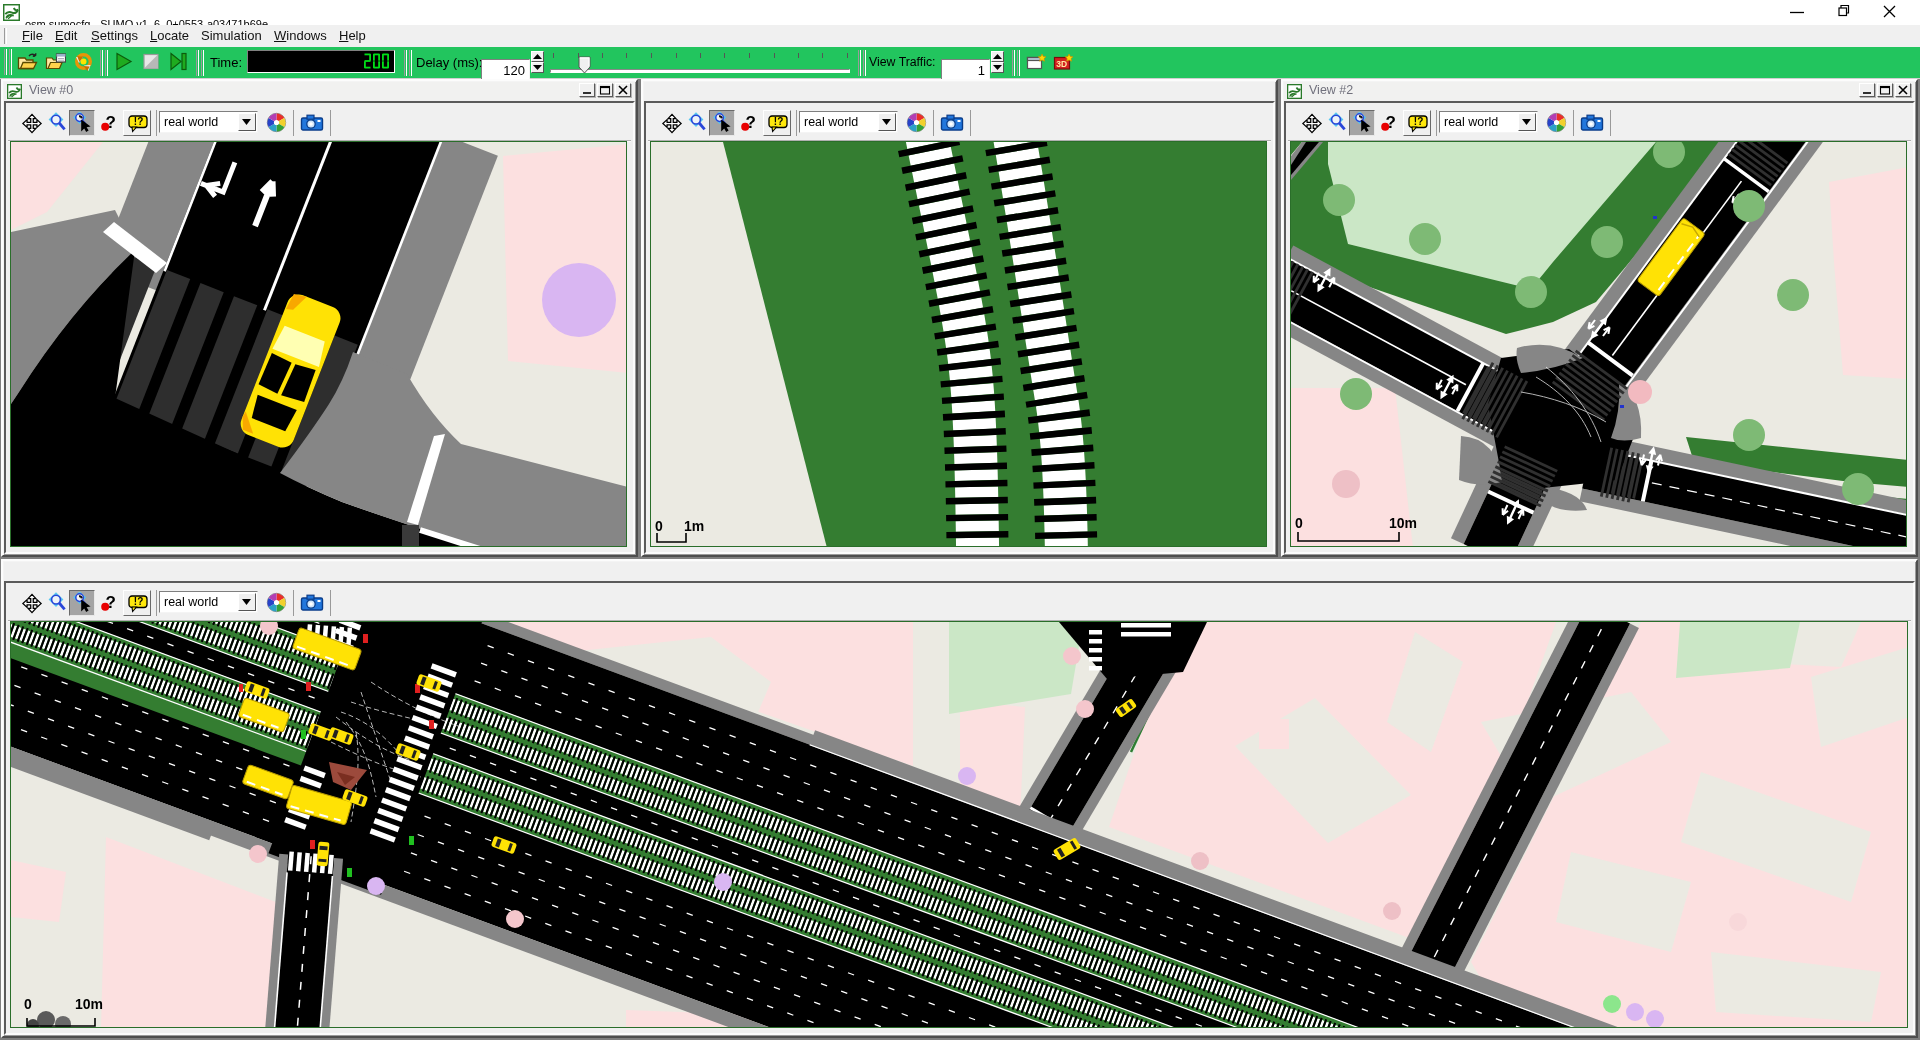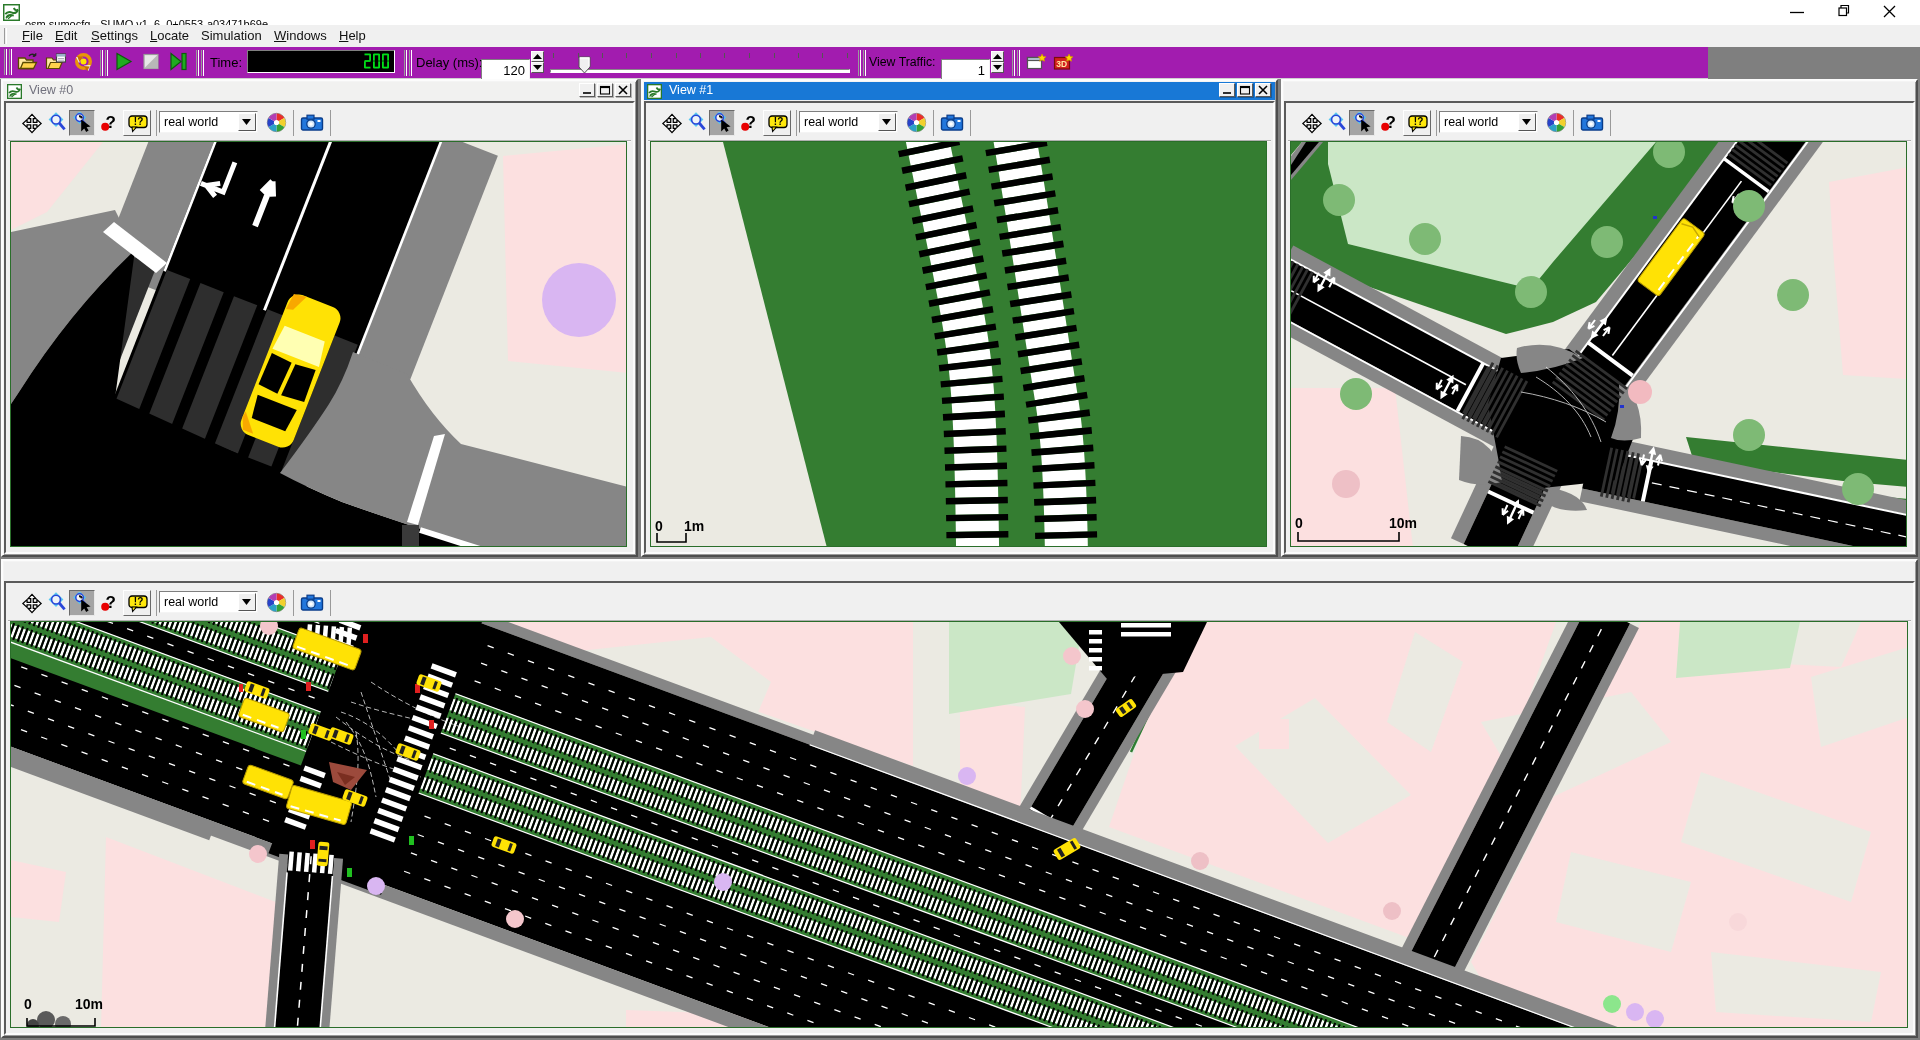--- a/index.html
+++ b/index.html
@@ -1,21 +1,21 @@
 <!DOCTYPE html>
 <html><head><meta charset="utf-8"><style>
 *{margin:0;padding:0;box-sizing:border-box}
 html,body{width:1920px;height:1040px;overflow:hidden;background:#7f7f7f;font-family:"Liberation Sans", sans-serif;}
 #titlebar{position:absolute;left:0;top:0;width:1920px;height:25px;background:#fff;}
 #apptitle{position:absolute;left:25px;top:4px;font-size:11px;color:#000;margin-top:14px;}
 #winctl{position:absolute;right:0;top:0}
 #menubar{position:absolute;left:0;top:25px;width:1920px;height:22px;background:#f0f0f0;}
 .mi{position:absolute;top:3px;font-size:13px;color:#111}
 .grip{position:absolute;width:3px;border-left:1px solid #9a9a9a;border-right:1px solid #fff;}
-#toolbar{position:absolute;left:0;top:47px;width:1708px;height:32px;background:#a21caf;border-bottom:1px solid #d0d0d0}
+#toolbar{position:absolute;left:0;top:47px;width:1920px;height:32px;background:#22c55e;border-bottom:1px solid #d0d0d0}
 .ticon{position:absolute;top:4px}
 .tsep{position:absolute;top:3px;height:26px;width:3px;border-left:1px solid #9a9a9a;border-right:1px solid #fff}
 .tlabel{position:absolute;top:8px;font-size:13px;color:#000}
 #lcd{position:absolute;left:247px;top:3px;width:148px;height:23px;background:#000;border:1px solid;border-color:#808080 #fff #fff #808080}
 .tinput{position:absolute;top:12px;height:22px;background:#fff;border:1px solid;border-color:#7f7f7f #f4f4f4 #f4f4f4 #7f7f7f;font-size:13px;text-align:right}
 .tinput span{position:absolute;right:4px;top:3px}
 .spin{position:absolute;top:4px;width:13px;height:22px}
 .spu,.spd{position:absolute;left:0;width:13px;height:11px;background:#f0f0f0;border:1px solid;border-color:#fff #555 #555 #fff;}
 .spd{top:11px}
 .spu svg,.spd svg{position:absolute;left:1px;top:2px}
@@ -328,46 +328,20 @@
             <polygon points="92,90 103,80 156,121 145,131" fill="#fff"></polygon>
             <path d="M342 210 L396 232 Q420 274 450 302 L617 345 L617 407 L471 407 Q390 381 331 360 Q295 345 269 331 Q300 290 318 262 Q332 240 342 210 Z" fill="#868686"></path>
             <polygon points="423,294 434,292 407,383 396,380" fill="#fff"></polygon>
             <path d="M409 388 L472 408" stroke="#fff" stroke-width="6"></path>
             <rect x="391" y="383" width="17" height="23" fill="#3a3a3a"></rect>
           </svg>
         </div>
 </div>
 </div>
 <div class="win" style="left:641px;top:-1px;width:637px;height:478px">
-<div class="tb active">
-        <span class="wicon"><svg width="15" height="15" viewBox="0 0 15 15">
-            <rect x="0.5" y="0.5" width="14" height="14" fill="#fff" stroke="#2a7a2a" stroke-width="1.6"></rect>
-            <path d="M2 9 C4 6.5 6 6.8 8 7.6 C10 8.4 12 7.6 13 5.5 M3 11.5 C5 9 7.5 9.6 9.5 10.2 M9.5 3.5 C10.5 5.5 12 6 13.5 5" stroke="#2a7a2a" stroke-width="1.7" fill="none"></path>
-            <path d="M2.5 12.5 L6 9.5 M4.5 13 L8 10" stroke="#2a7a2a" stroke-width="1.2" fill="none"></path>
-          </svg></span>
-        <span class="wt">View #1</span>
-        <span class="wbtns">
-<span class="wb">
-            <svg width="14" height="12">
-              <path d="M3 9 H11" stroke="#000" stroke-width="1.6"></path>
-            </svg>
-          </span>
-<span class="wb">
-            <svg width="14" height="12">
-              <rect x="2.5" y="2.5" width="9" height="7.5" fill="none" stroke="#000" stroke-width="1.1"></rect>
-              <path d="M2.5 3.2 H11.5" stroke="#000" stroke-width="1.8"></path>
-            </svg>
-          </span>
-<span class="wb">
-            <svg width="14" height="12">
-              <path d="M3 2 L11 10 M11 2 L3 10" stroke="#000" stroke-width="1.6"></path>
-            </svg>
-          </span>
-</span>
-      </div>
 <div class="client">
 <div class="vtb">
 <span class="vicon" style="left:13px;top:7px"><svg width="22" height="22" viewBox="0 0 21 21">
               <path d="M10.5 0.8 L14.2 4.8 H11.7 V8.3 H15.2 V5.8 L19.2 9.5 L15.2 13.2 V10.7 H11.7 V14.2 H14.2 L10.5 18.2 L6.8 14.2 H9.3 V10.7 H5.8 V13.2 L1.8 9.5 L5.8 5.8 V8.3 H9.3 V4.8 H6.8 Z" fill="#fff" stroke="#000" stroke-width="1.2" transform="translate(0,1.5)"></path>
             </svg></span>
 <span class="vicon" style="left:40px;top:7px"><svg width="20" height="22" viewBox="0 0 20 22">
               <g transform="translate(0,1)">
                 <rect x="3.6" y="2.2" width="8.8" height="8.8" transform="rotate(45 8 6.6)" fill="none" stroke="#55c8f0" stroke-width="1.7"></rect>
                 <circle cx="8" cy="6.6" r="4.4" fill="#eef3f8" stroke="#2b46d8" stroke-width="1.6"></circle>
                 <path d="M11.2 10 L16.6 16.4" stroke="#2b46d8" stroke-width="2.8"></path>
@@ -435,20 +409,46 @@
             <path d="M362 -14 C 380 90 396 200 406 260 C 413 305 415 360 416 450" fill="none" stroke="#fff" stroke-width="43" stroke-dasharray="10.5 6.5" stroke-dashoffset="-6.5"></path>
             <path d="M362 -14 C 380 90 396 200 406 260 C 413 305 415 360 416 450" fill="none" stroke="#000" stroke-width="62" stroke-dasharray="6.5 10.5"></path>
             <text x="4" y="389" font-size="14" font-weight="bold" fill="#000" font-family="&quot;Liberation Sans&quot;, sans-serif">0</text>
             <text x="33" y="389" font-size="14" font-weight="bold" fill="#000" font-family="&quot;Liberation Sans&quot;, sans-serif">1m</text>
             <path d="M6 391 V400 H35 V391" fill="none" stroke="#000" stroke-width="1.6"></path>
           </svg>
         </div>
 </div>
 </div>
 <div class="win" style="left:1281px;top:-1px;width:637px;height:478px">
+<div class="tb">
+        <span class="wicon"><svg width="15" height="15" viewBox="0 0 15 15">
+            <rect x="0.5" y="0.5" width="14" height="14" fill="#fff" stroke="#2a7a2a" stroke-width="1.6"></rect>
+            <path d="M2 9 C4 6.5 6 6.8 8 7.6 C10 8.4 12 7.6 13 5.5 M3 11.5 C5 9 7.5 9.6 9.5 10.2 M9.5 3.5 C10.5 5.5 12 6 13.5 5" stroke="#2a7a2a" stroke-width="1.7" fill="none"></path>
+            <path d="M2.5 12.5 L6 9.5 M4.5 13 L8 10" stroke="#2a7a2a" stroke-width="1.2" fill="none"></path>
+          </svg></span>
+        <span class="wt">View #2</span>
+        <span class="wbtns">
+<span class="wb">
+            <svg width="14" height="12">
+              <path d="M3 9 H11" stroke="#000" stroke-width="1.6"></path>
+            </svg>
+          </span>
+<span class="wb">
+            <svg width="14" height="12">
+              <rect x="2.5" y="2.5" width="9" height="7.5" fill="none" stroke="#000" stroke-width="1.1"></rect>
+              <path d="M2.5 3.2 H11.5" stroke="#000" stroke-width="1.8"></path>
+            </svg>
+          </span>
+<span class="wb">
+            <svg width="14" height="12">
+              <path d="M3 2 L11 10 M11 2 L3 10" stroke="#000" stroke-width="1.6"></path>
+            </svg>
+          </span>
+</span>
+      </div>
 <div class="client">
 <div class="vtb">
 <span class="vicon" style="left:13px;top:7px"><svg width="22" height="22" viewBox="0 0 21 21">
               <path d="M10.5 0.8 L14.2 4.8 H11.7 V8.3 H15.2 V5.8 L19.2 9.5 L15.2 13.2 V10.7 H11.7 V14.2 H14.2 L10.5 18.2 L6.8 14.2 H9.3 V10.7 H5.8 V13.2 L1.8 9.5 L5.8 5.8 V8.3 H9.3 V4.8 H6.8 Z" fill="#fff" stroke="#000" stroke-width="1.2" transform="translate(0,1.5)"></path>
             </svg></span>
 <span class="vicon" style="left:40px;top:7px"><svg width="20" height="22" viewBox="0 0 20 22">
               <g transform="translate(0,1)">
                 <rect x="3.6" y="2.2" width="8.8" height="8.8" transform="rotate(45 8 6.6)" fill="none" stroke="#55c8f0" stroke-width="1.7"></rect>
                 <circle cx="8" cy="6.6" r="4.4" fill="#eef3f8" stroke="#2b46d8" stroke-width="1.6"></circle>
                 <path d="M11.2 10 L16.6 16.4" stroke="#2b46d8" stroke-width="2.8"></path>

